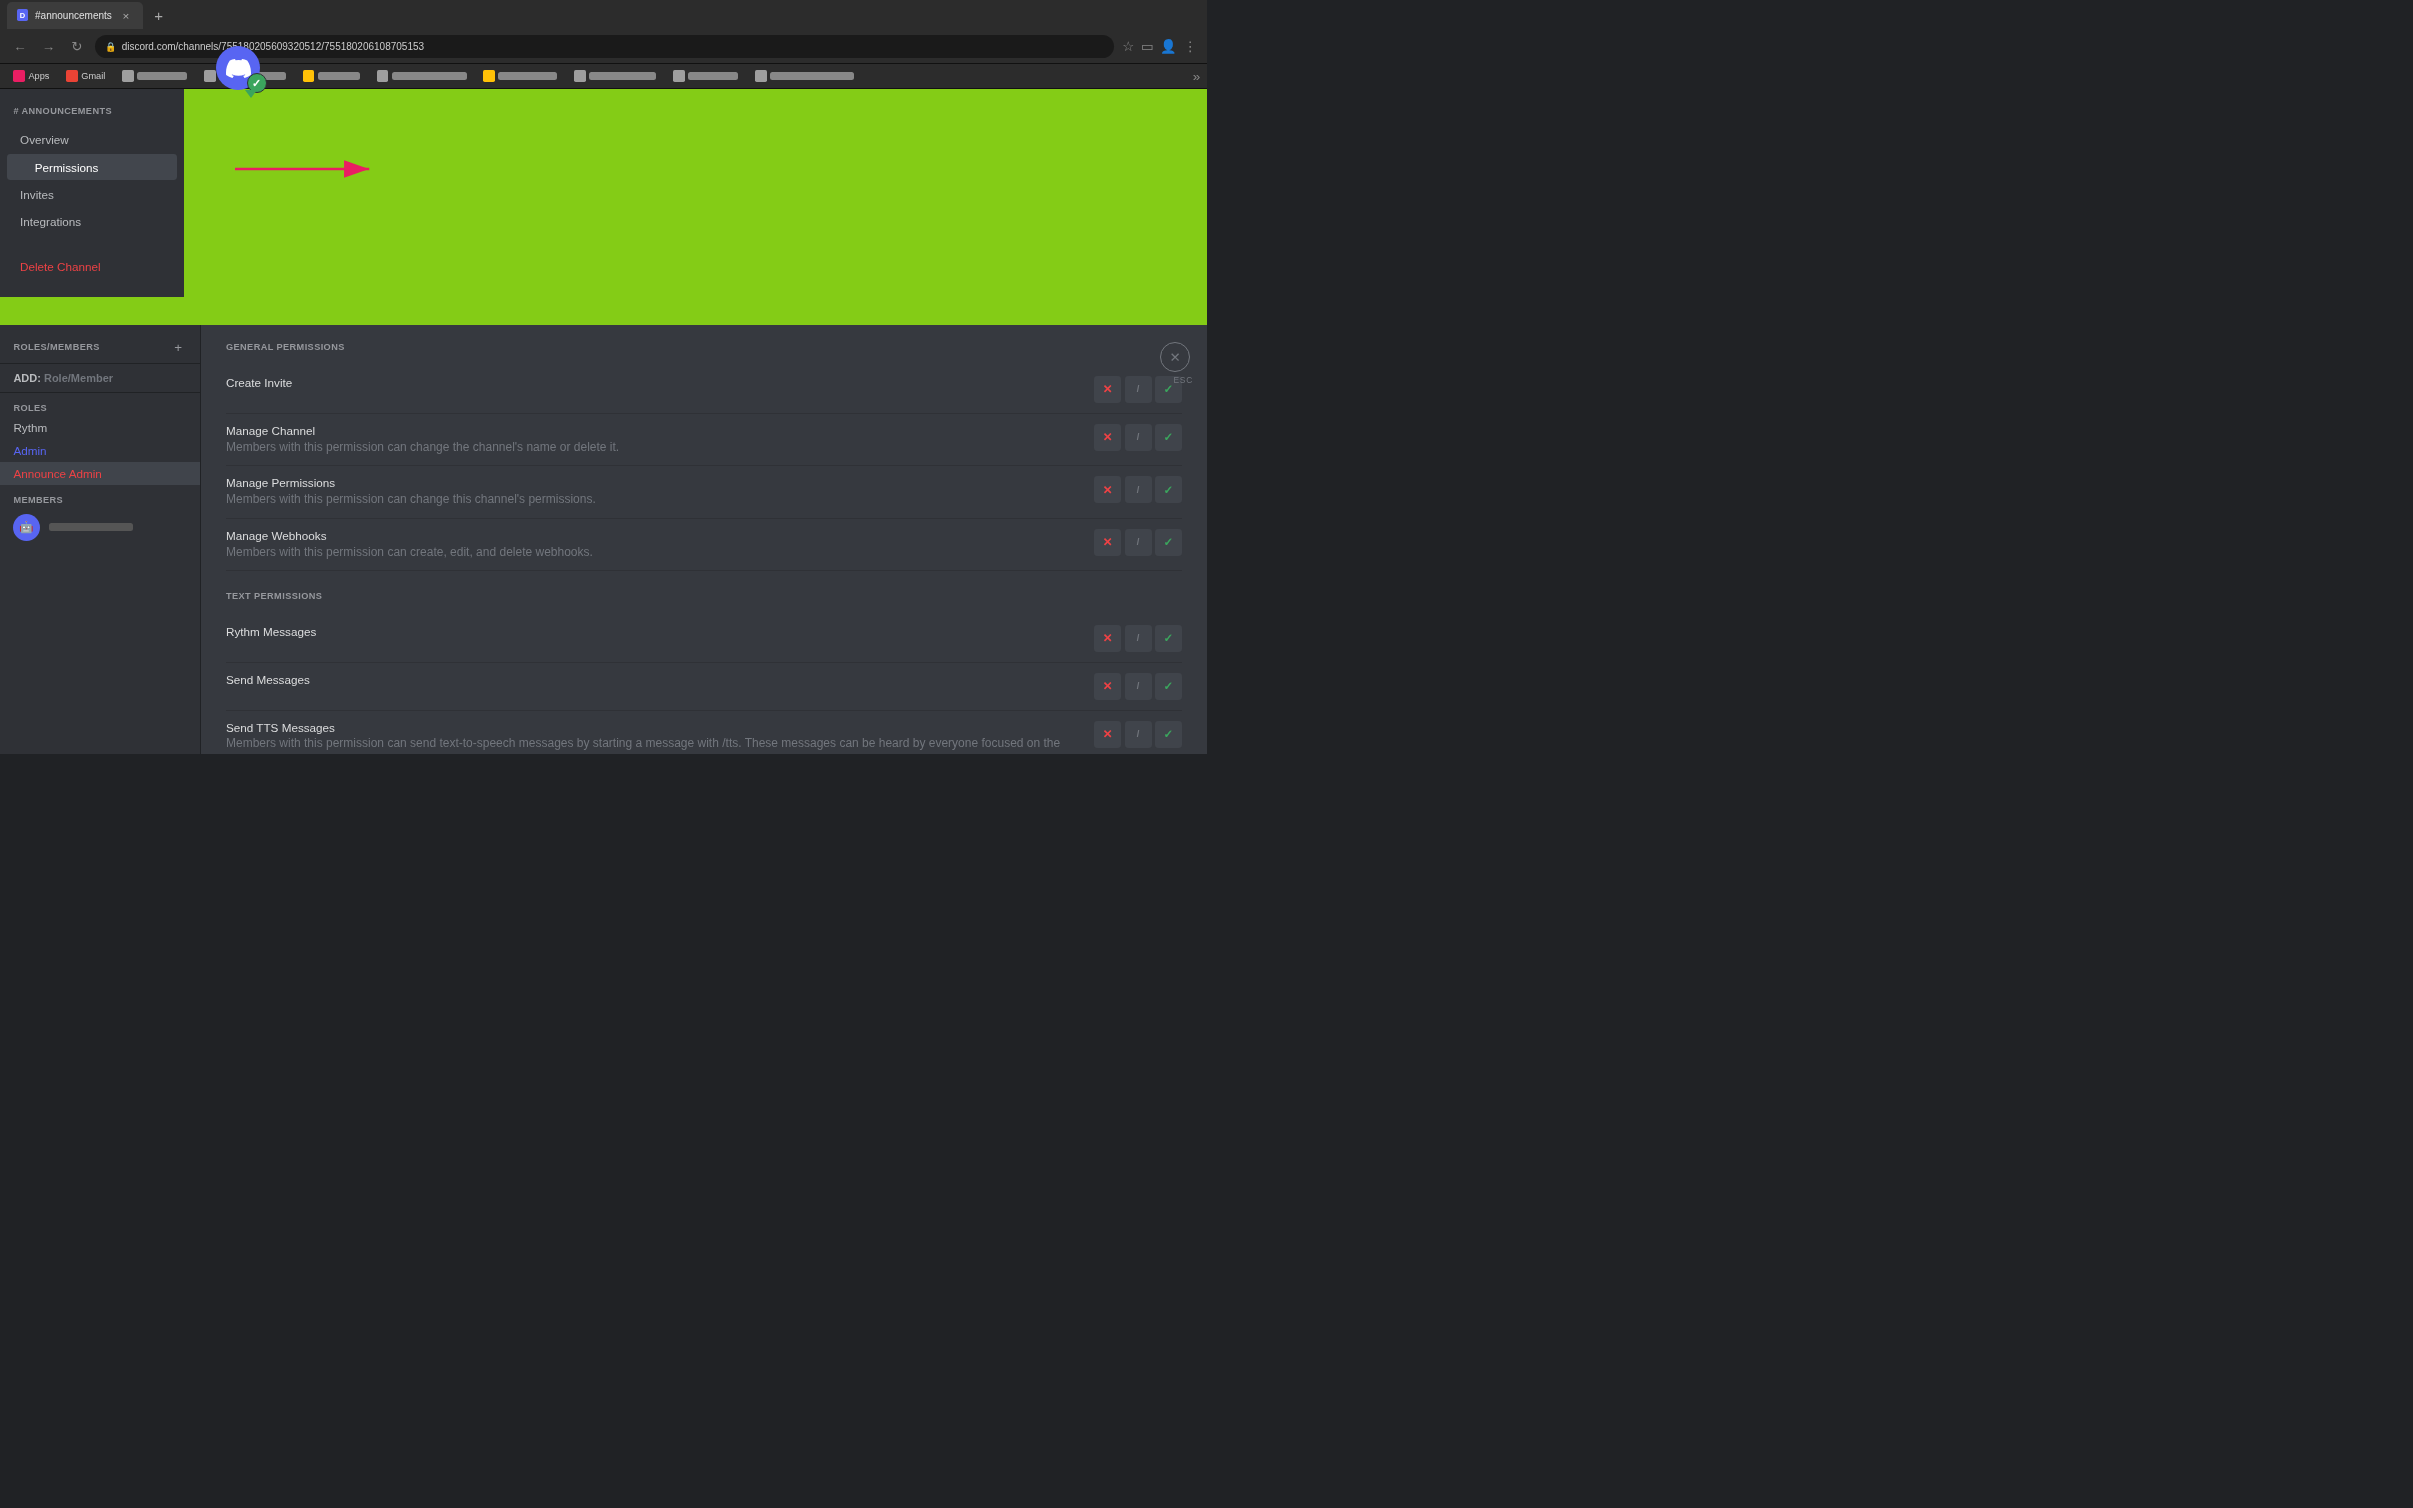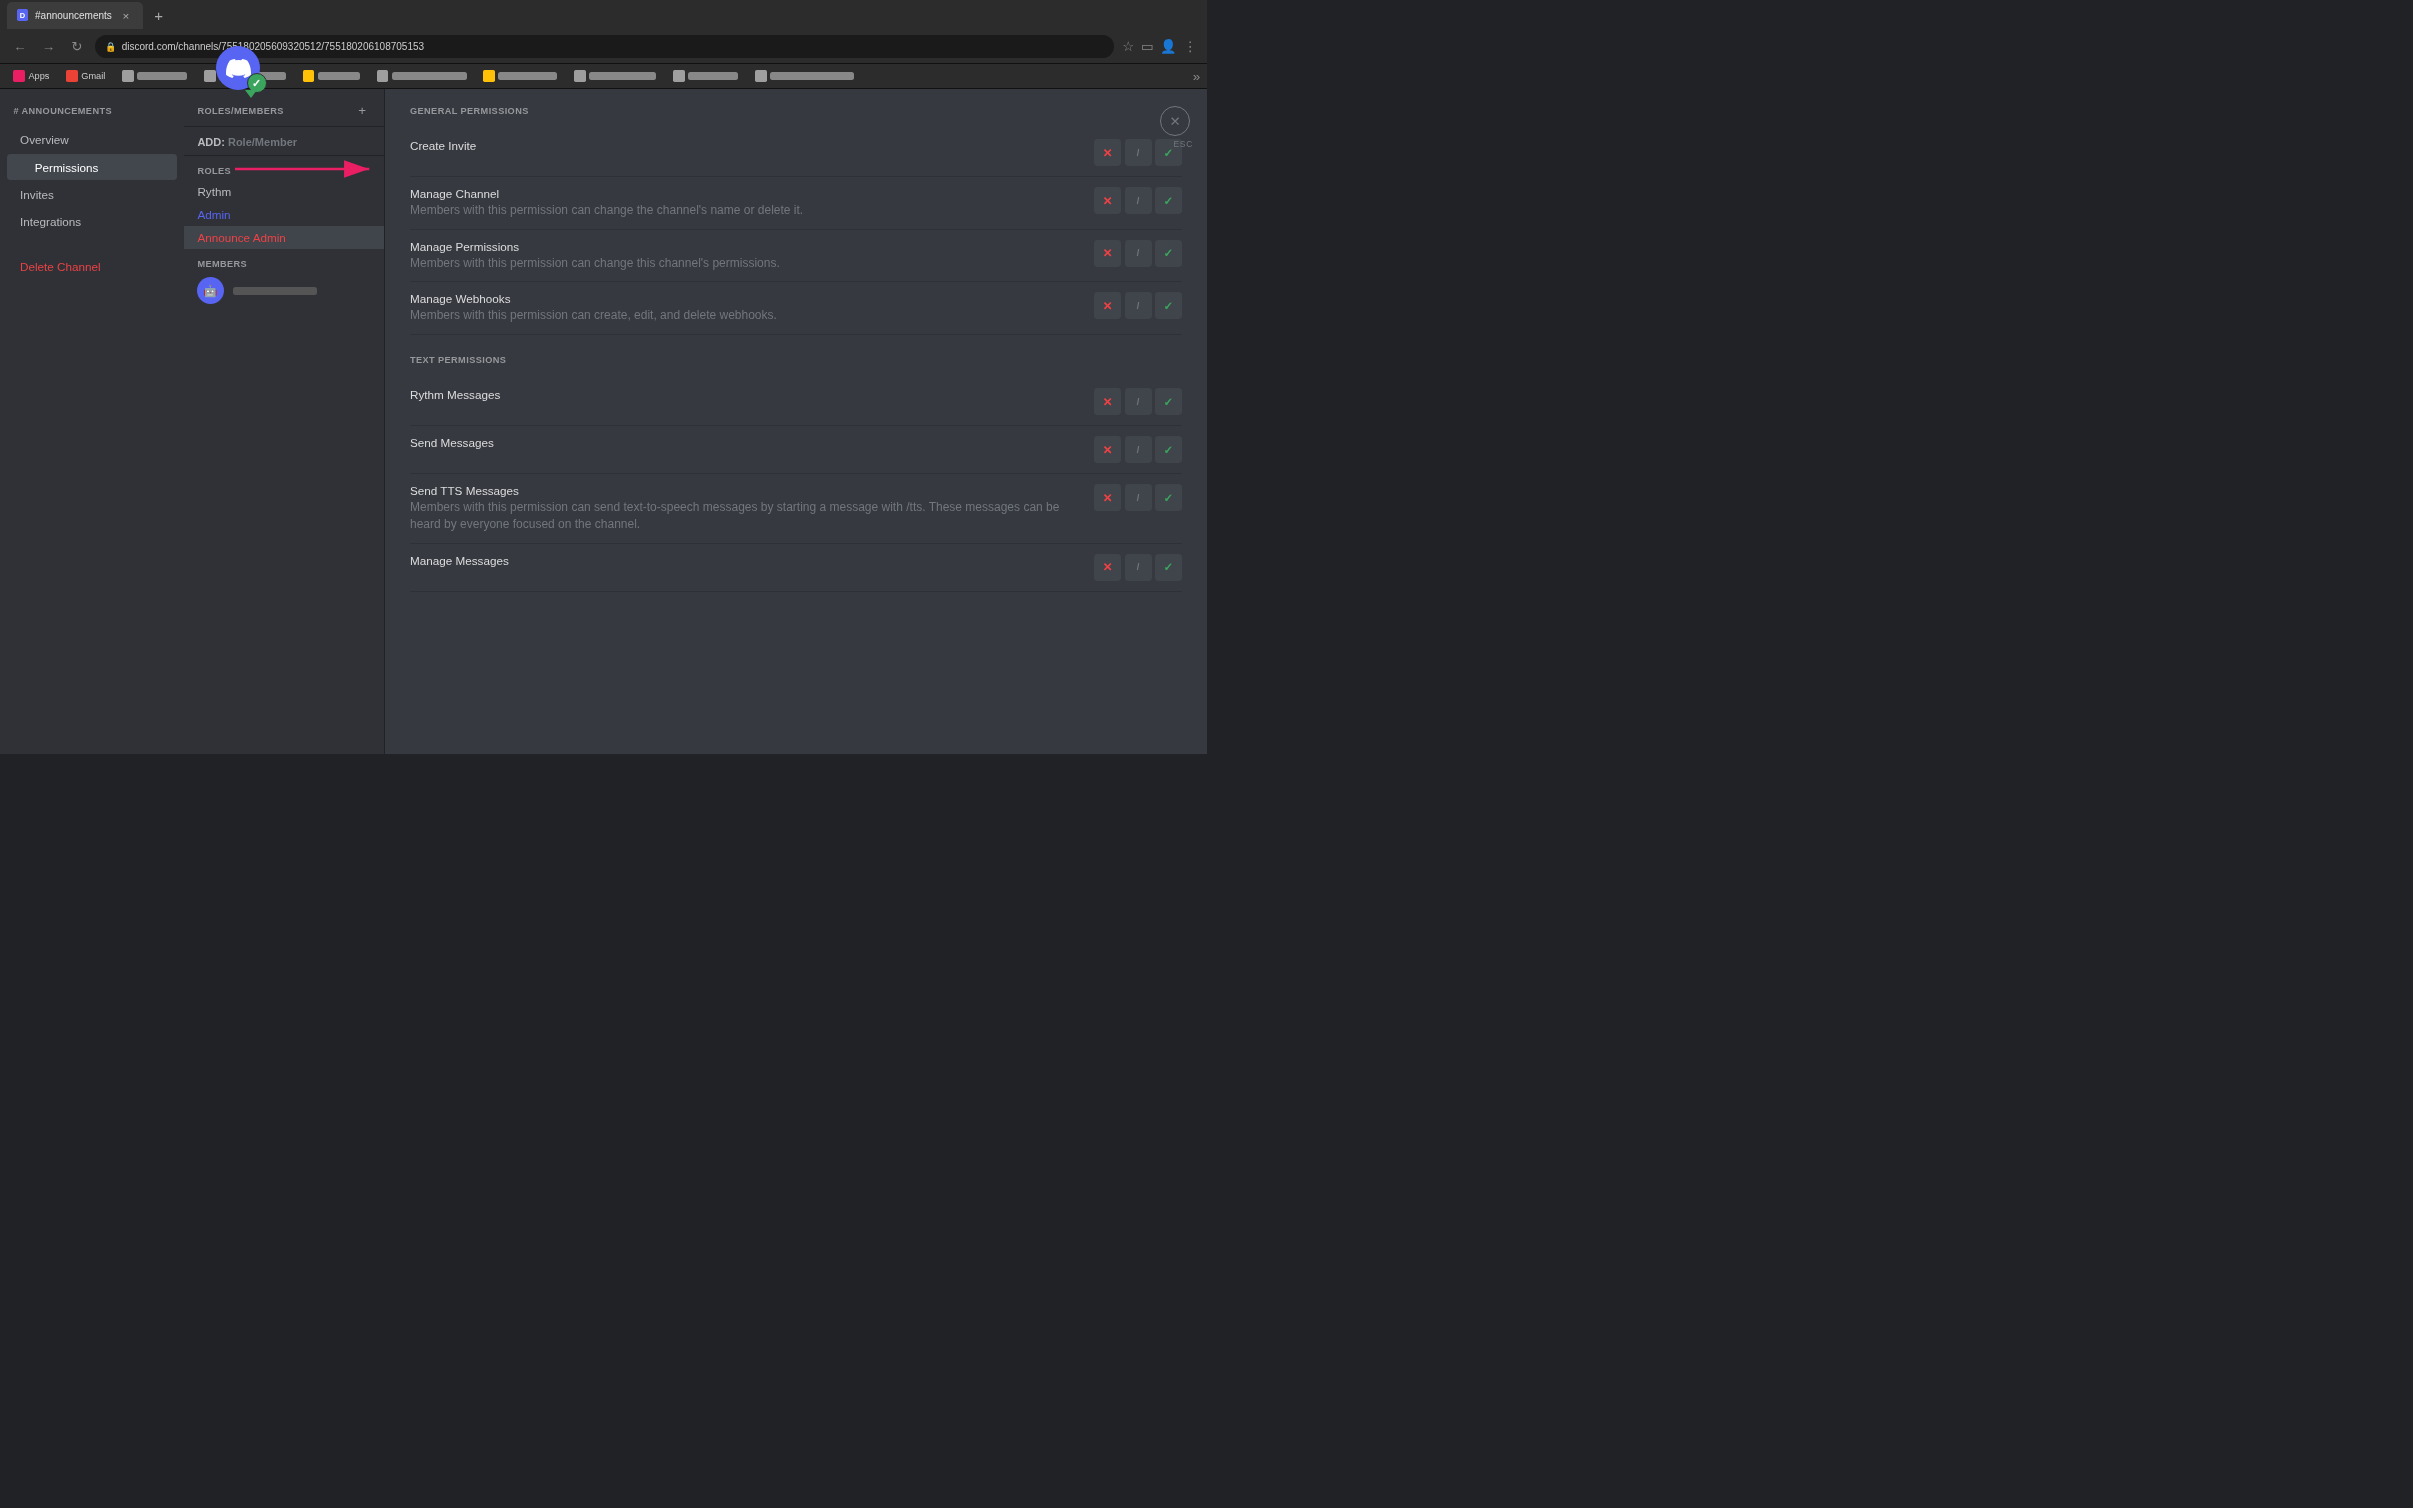--- a/index.html
+++ b/index.html
@@ -138,21 +138,22 @@
       background: #888;
       border-radius: 2.5px;
       height: 8.4px;
       display: inline-block;
     }
 
     
     .discord-app {
       display: flex;
       height: calc(754px - 89px);
-      background: #e5e5e5;
+      background: #84cc16;
+      flex-direction: column;
     }
 
     
     .channel-settings-sidebar {
       width: 184px;
       background: #2f3136;
       padding: 17px 0;
       flex-shrink: 0;
     }
     .sidebar-channel-name {
@@ -177,20 +178,21 @@
       color: #ffffff;
       padding-left: 28px;
     }
     .sidebar-nav-item.danger { color: #ed4245; }
 
     
     .main-content {
       flex: 1;
       display: flex;
       overflow: hidden;
+      margin-top: 28px;
     }
 
     
     .roles-panel {
       width: 201px;
       background: #2f3136;
       border-right: 0.8px solid #202225;
       display: flex;
       flex-direction: column;
       flex-shrink: 0;

